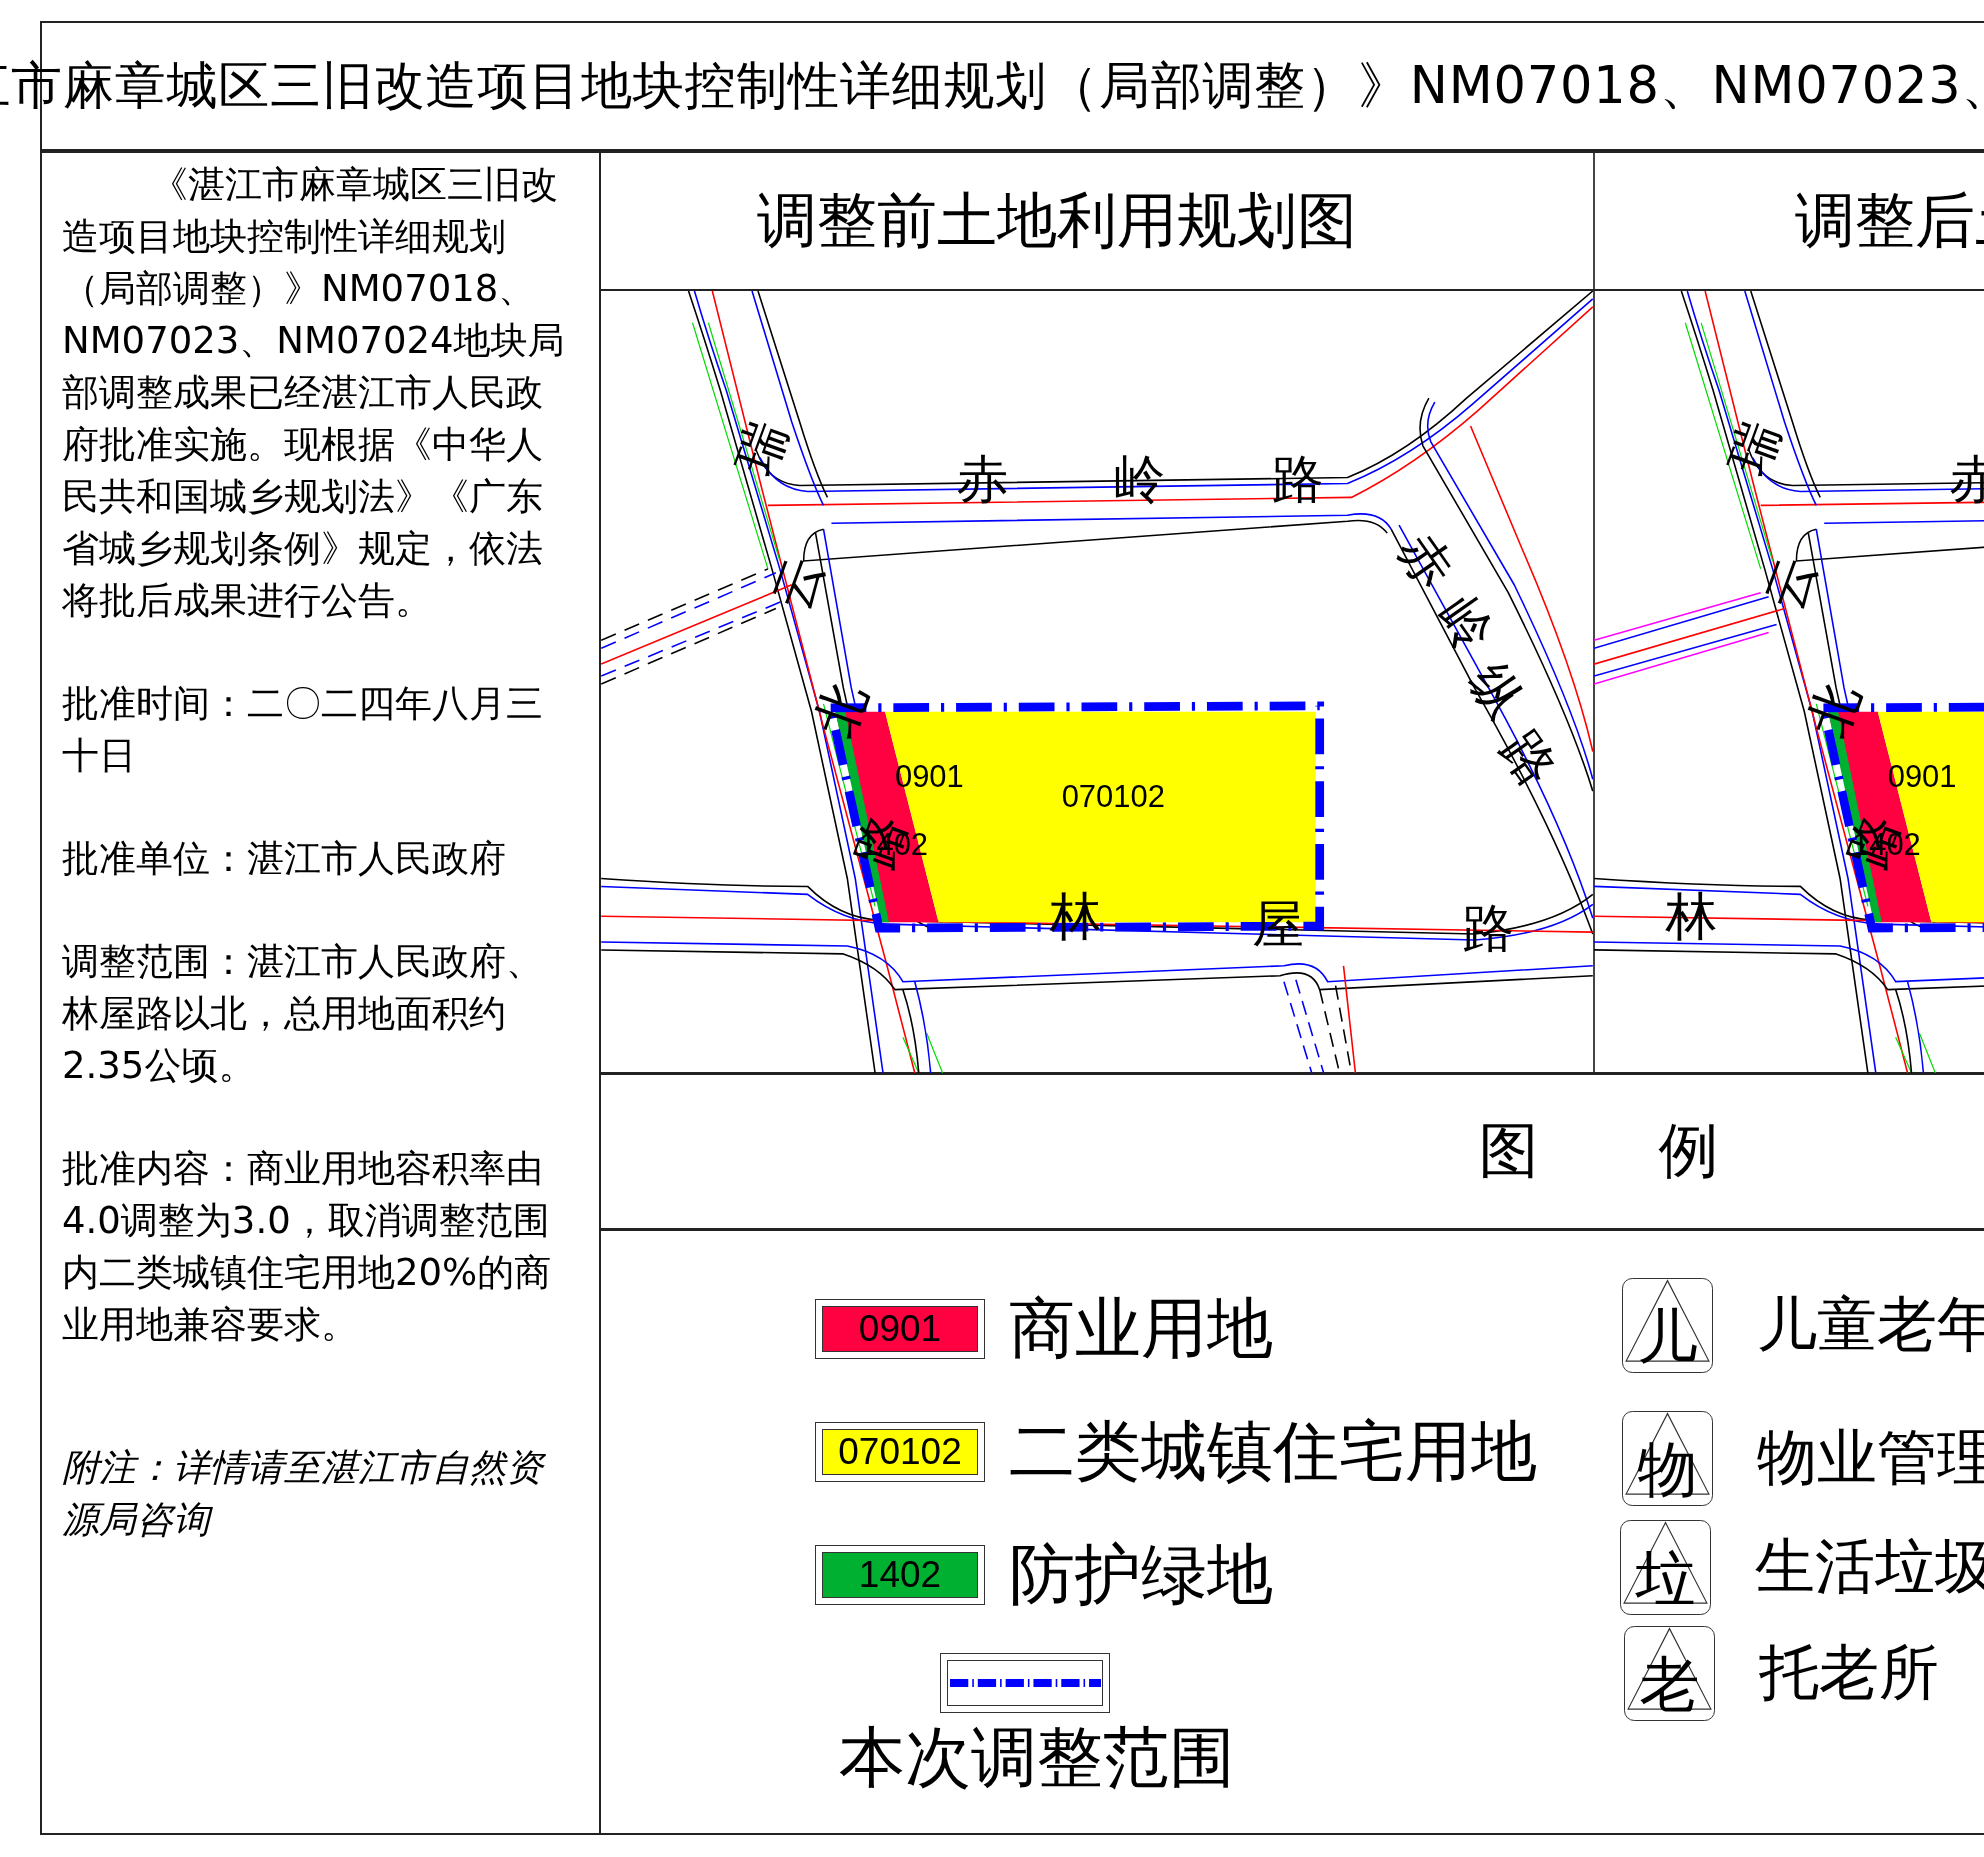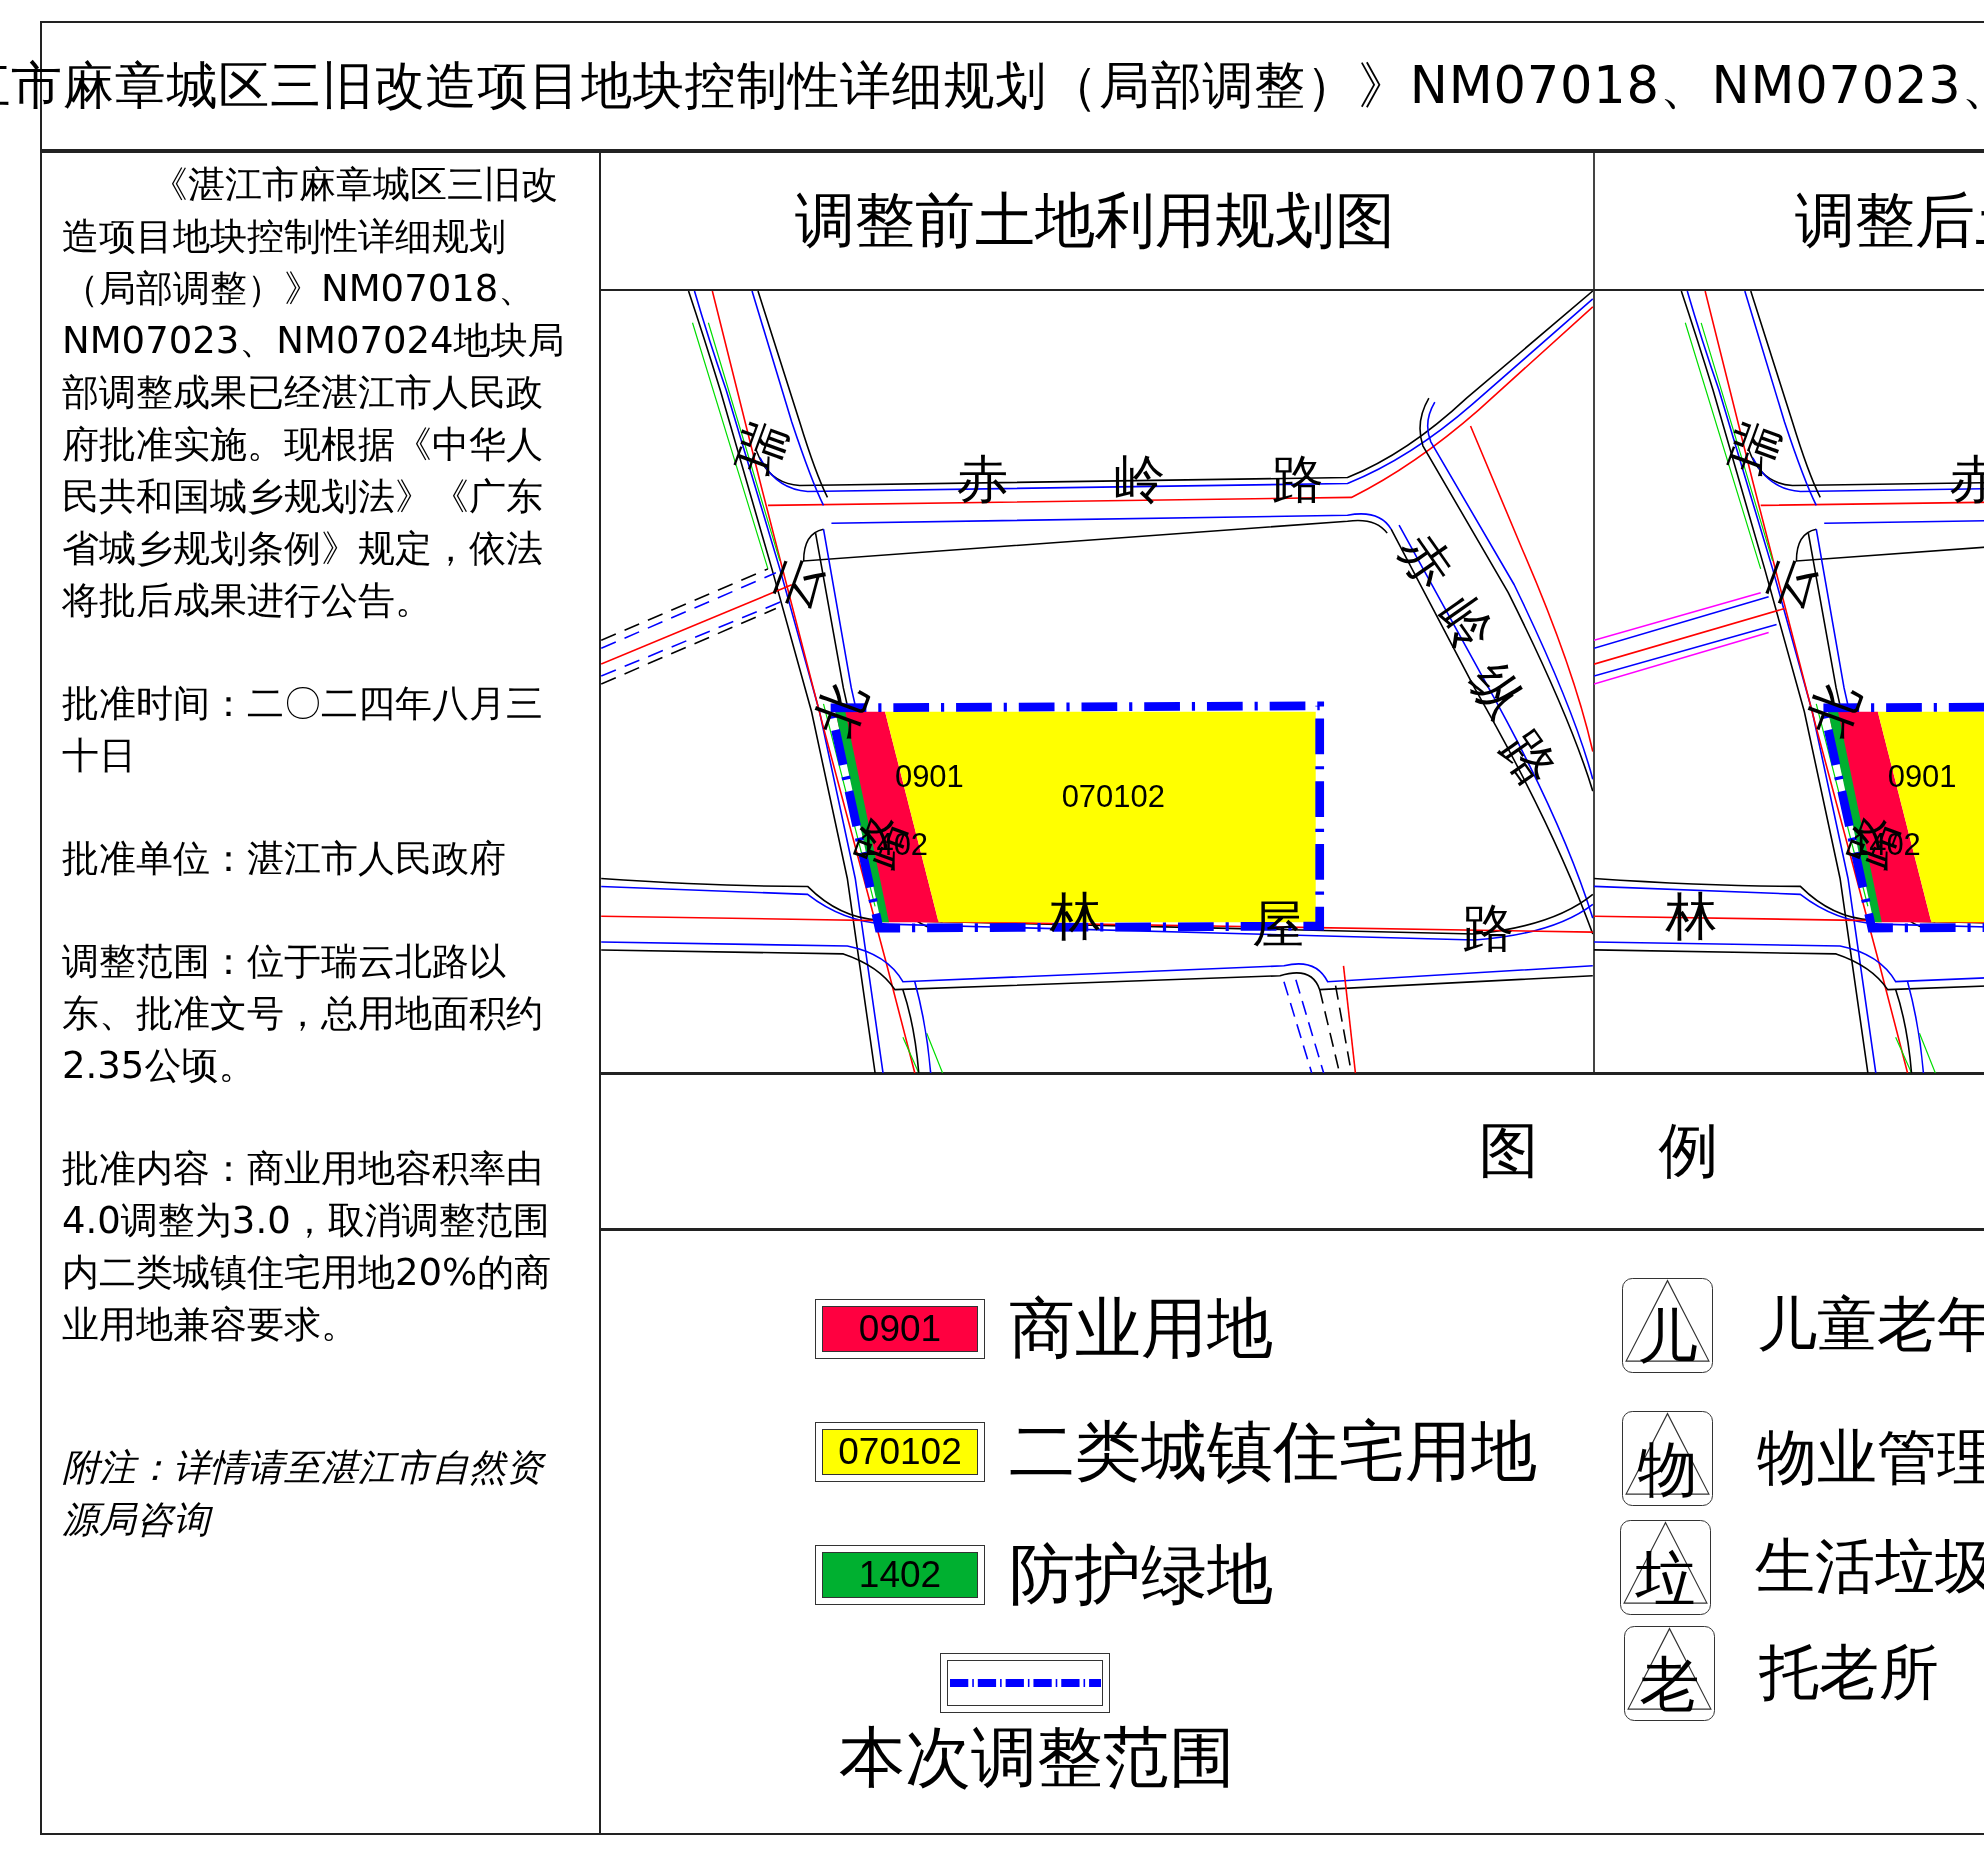--- a/index.html
+++ b/index.html
@@ -12,21 +12,21 @@
            font-size:51px; letter-spacing:0.8px; white-space:nowrap; }
   .title-line { position:absolute; left:40px; top:149px; width:2557px; height:4px; background:#222; }
   .col-div { position:absolute; left:599px; top:151px; width:2.4px; height:1683px; background:#222; }
   .left-text { position:absolute; left:62px; top:159px; width:524px;
                font-size:37px; line-height:52px; }
   .left-text p { margin:0 16px 51px 0; }
   .left-text p.first { text-indent:89px; }
   .left-text p.note { margin-top:91px;font-style:italic; }
   .map-head { position:absolute; top:153px; height:137px; display:flex;
               align-items:center; justify-content:center; font-size:60px; }
-  .map-head.before { left:601px; width:912px;margin-left:38px; }
+  .map-head.before { left:601px; width:912px; }
   .map-head.after  { left:1595px; width:1000px; }
   .map-div { position:absolute; left:1593px; top:153px; width:1.6px; height:921px; background:#444; }
   .hline { position:absolute; left:601px; width:1995px; background:#222; }
   .map { position:absolute; top:291px; height:782px; overflow:hidden; }
   .map.before { left:601px; width:992px; }
   .map.after  { left:1594px; width:1001px; }
   .map svg { width:100%; height:100%; display:block; }
   .legend-head { position:absolute; left:601px; top:1074px; width:1995px; height:155px;
                  display:flex; align-items:center; justify-content:center; font-size:60px; }
   .legend-head span { margin:0 60px; }
@@ -51,21 +51,21 @@
 <div class="frame"></div>
 
 <div class="title">《湛江市麻章城区三旧改造项目地块控制性详细规划（局部调整）》NM07018、NM07023、NM07024地块局部调整批后公告</div>
 <div class="title-line"></div>
 <div class="col-div"></div>
 
 <div class="left-text">
   <p class="first">《湛江市麻章城区三旧改造项目地块控制性详细规划（局部调整）》NM07018、NM07023、NM07024地块局部调整成果已经湛江市人民政府批准实施。现根据《中华人民共和国城乡规划法》《广东省城乡规划条例》规定，依法将批后成果进行公告。</p>
   <p>批准时间：二〇二四年八月三十日</p>
   <p>批准单位：湛江市人民政府</p>
-  <p>调整范围：位于瑞云北路以东、批准文号，总用地面积约2.35公顷。</p>
+  <p>调整范围：湛江市人民政府、林屋路以北，总用地面积约2.35公顷。</p>
   <p>批准内容：商业用地容积率由4.0调整为3.0，取消调整范围内二类城镇住宅用地20%的商业用地兼容要求。</p>
   <p class="note">附注：详情请至湛江市自然资源局咨询</p>
 </div>
 
 <div class="map-head before">调整前土地利用规划图</div>
 <div class="map-head after">调整后土地利用规划图</div>
 <div class="map-div"></div>
 <div class="hline" style="top:289px;height:2.4px;"></div>
 <div class="hline" style="top:1072px;height:3.2px;"></div>
 <div class="hline" style="top:1228px;height:3.2px;"></div>

